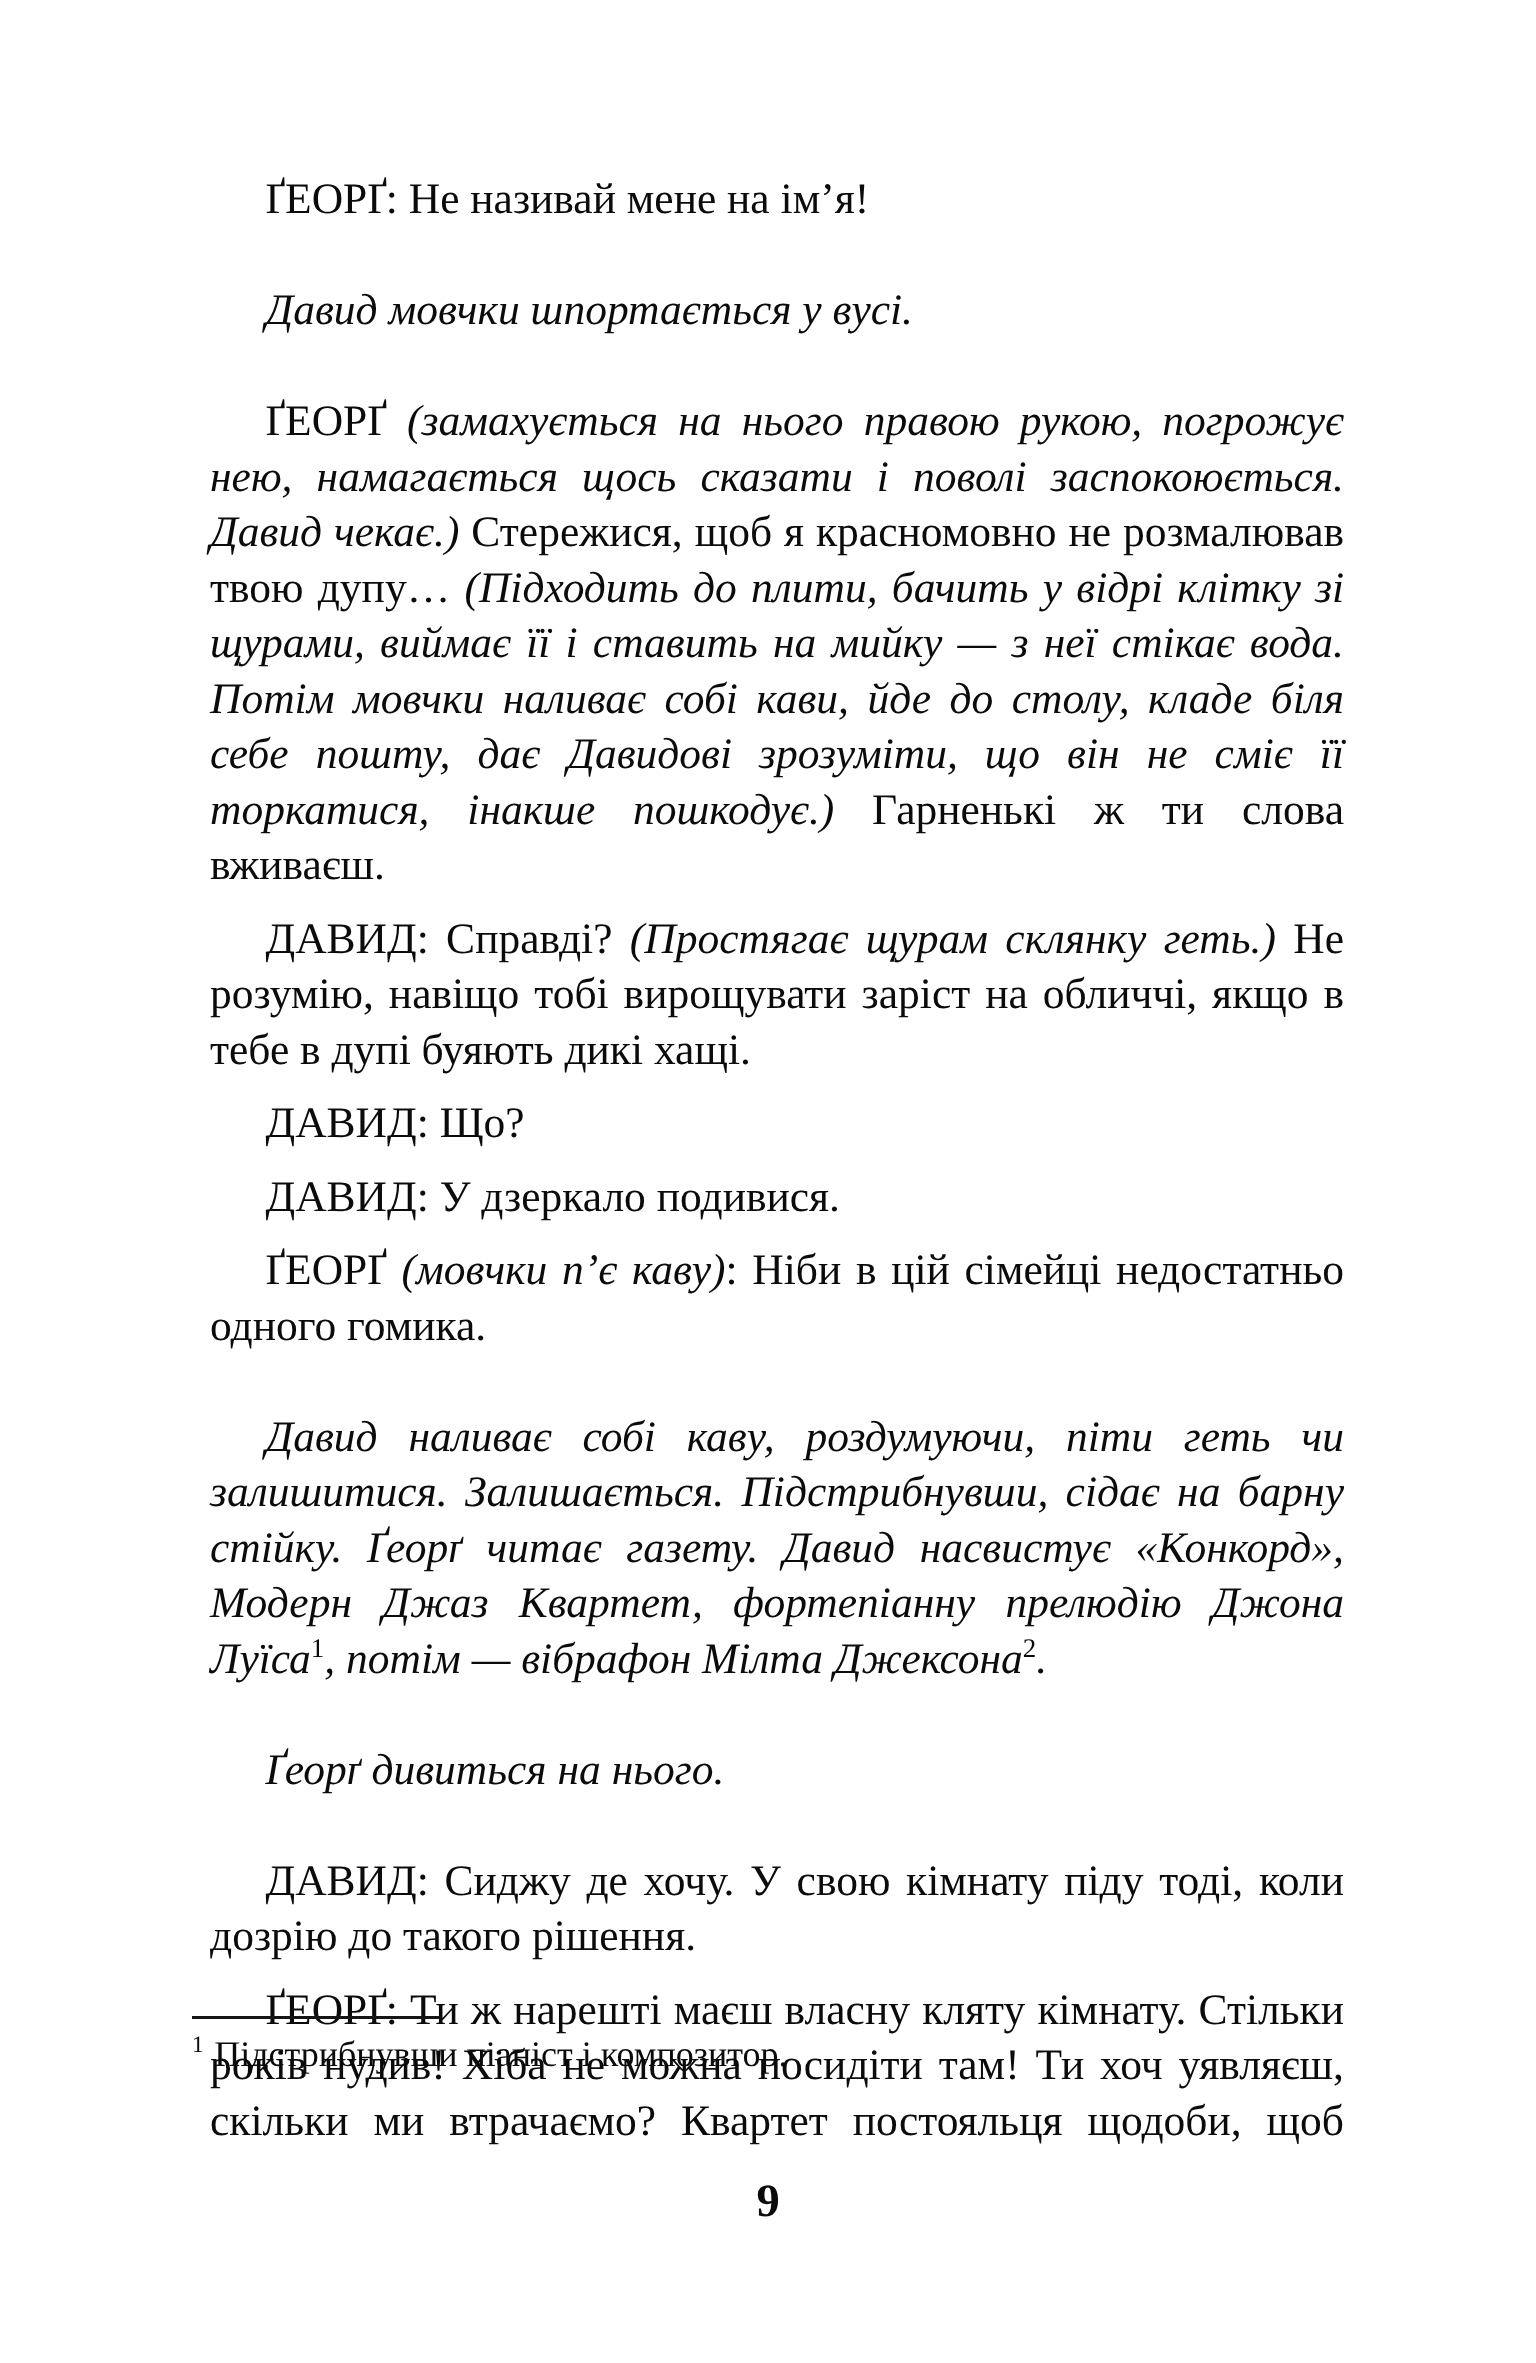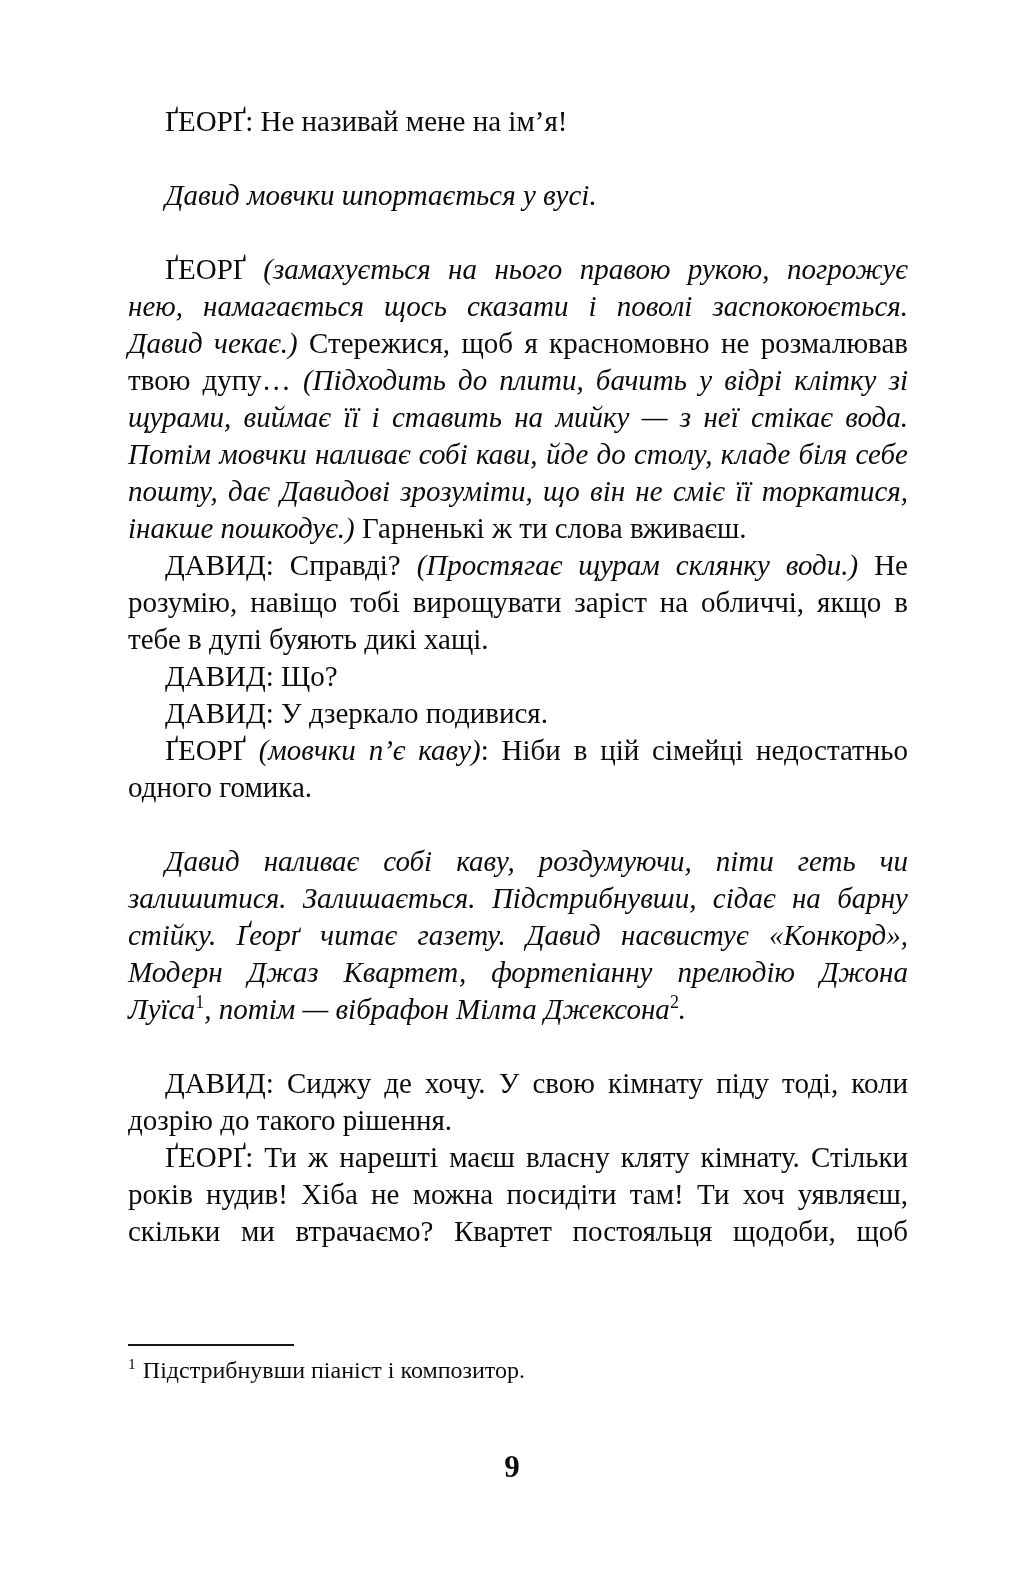--- a/index.html
+++ b/index.html
@@ -20,21 +20,21 @@
     position: absolute;
     left: 128px;
     top: 103px;
     width: 780px;
     font-size: 29px;
     line-height: 37px;
     text-align: justify;
     hyphens: auto;
   }
   .block {
-    margin: 0;
+    margin: 12px;
     text-indent: 37px;
   }
   .block.space {
     margin-top: 37px;
   }
   
   .text-column .block:last-child {
     text-align-last: justify;
   }
   .seg-italic { font-style: italic; }
@@ -79,25 +79,26 @@
 </style>
 </head>
 <body>
 
 <div class="page">
 
   <div class="text-column">
       <p class="block"><span class="seg-roman">ҐЕОРҐ: Не називай мене на ім’я!</span></p>
       <p class="block space"><span class="seg-italic">Давид мовчки шпортається у вусі.</span></p>
       <p class="block space"><span class="seg-roman">ҐЕОРҐ </span><span class="seg-italic">(замахується на нього правою рукою, погрожує нею, намагається щось сказати і поволі заспокоюється. Давид чекає.)</span><span class="seg-roman"> Стережися, щоб я красномовно не розмалював твою дупу… </span><span class="seg-italic">(Підходить до плити, бачить у відрі клітку зі щурами, виймає її і ставить на мийку — з неї стікає вода. Потім мовчки наливає собі кави, йде до столу, кладе біля себе пошту, дає Давидові зрозуміти, що він не сміє її торкатися, інакше пошкодує.)</span><span class="seg-roman"> Гарненькі ж ти слова вживаєш.</span></p>
-      <p class="block"><span class="seg-roman">ДАВИД: Справді? </span><span class="seg-italic">(Простягає щурам склянку води.)</span><span class="seg-roman"> Не розумію, навіщо тобі вирощувати заріст на обличчі, якщо в тебе в дупі буяють дикі хащі.</span></p>
+      <p class="block"><span class="seg-roman">ДАВИД: Справді? </span><span class="seg-italic">(Простягає щурам склянку геть.)</span><span class="seg-roman"> Не розумію, навіщо тобі вирощувати заріст на обличчі, якщо в тебе в дупі буяють дикі хащі.</span></p>
       <p class="block"><span class="seg-roman">ДАВИД: Що?</span></p>
       <p class="block"><span class="seg-roman">ДАВИД: У дзеркало подивися.</span></p>
       <p class="block"><span class="seg-roman">ҐЕОРҐ </span><span class="seg-italic">(мовчки п’є каву)</span><span class="seg-roman">: Ніби в цій сімейці недостатньо одного гомика.</span></p>
       <p class="block space"><span class="seg-italic">Давид наливає собі каву, роздумуючи, піти геть чи залишитися. Залишається. Підстрибнувши, сідає на барну стійку. Ґеорґ читає газету. Давид насвистує «Конкорд», Модерн Джаз Квартет, фортепіанну прелюдію Джона Луїса</span><sup class="fn-ref">1</sup><span class="seg-italic">, потім — вібрафон Мілта Джексона</span><sup class="fn-ref">2</sup><span class="seg-italic">.</span></p>
+      <p class="block space"><span class="seg-italic">Ґеорґ дивиться на нього.</span></p>
       <p class="block space"><span class="seg-roman">ДАВИД: Сиджу де хочу. У свою кімнату піду тоді, коли дозрію до такого рішення.</span></p>
       <p class="block"><span class="seg-roman">ҐЕОРҐ: Ти ж нарешті маєш власну кляту кімнату. Стільки років нудив! Хіба не можна посидіти там! Ти хоч уявляєш, скільки ми втрачаємо? Квартет постояльця щодоби, щоб</span></p>
     </div>
 
   <div class="footnotes">
     <div class="fn-divider"></div>
     <p class="fn-item"><sup class="fn-marker">1</sup><span>Підстрибнувши піаніст і композитор.</span></p>
   </div>
 
   <div class="page-number">9</div>

